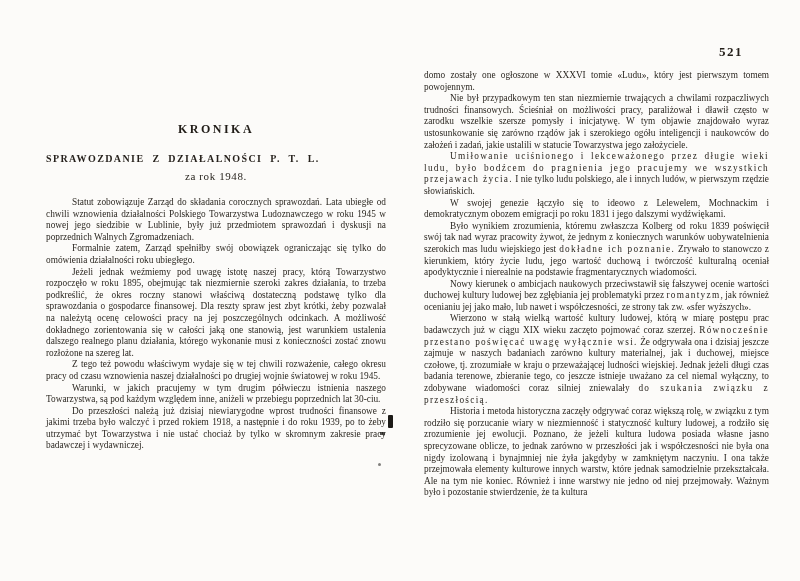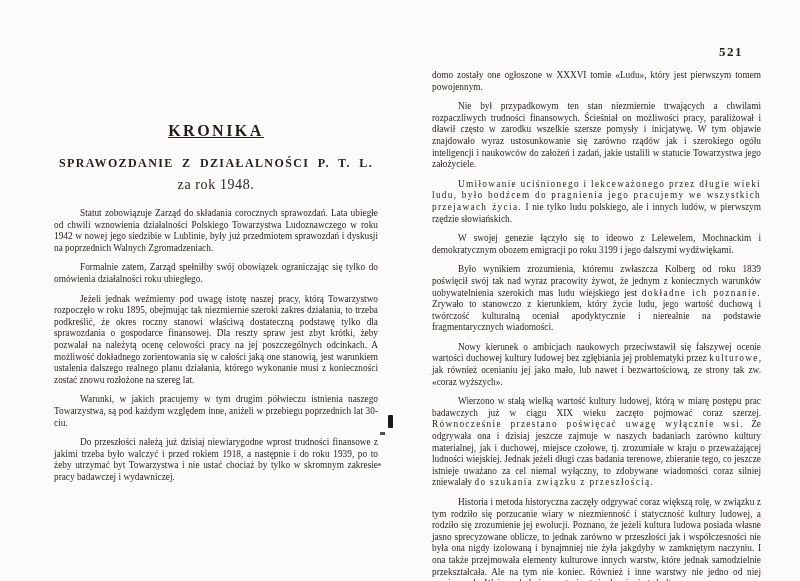--- a/index.html
+++ b/index.html
@@ -15,39 +15,37 @@
     background:#fcfbf9;
     color:#2a2620;
   }
   
   .page-left{
     position:absolute;
     left:46px; top:122px; width:340px;
   }
   .kronika-title{
     margin:0 0 16px 0;
-    font-size:16px;
+    font-size:12px;
     font-weight:bold;
     letter-spacing:2.5px;
     text-align:center;
     color:#211d18;
-    text-decoration:underline;
   }
   .report-title{
     margin:0 0 6px 0;
-    font-size:12px;
+    font-size:10px;
     font-weight:bold;
     letter-spacing:1.4px;
     word-spacing:4px;
-    text-align:center;
     color:#241f1a;
   }
   .report-subtitle{
     margin:0 0 15px 0;
-    font-size:14px;
+    font-size:11px;
     font-weight:normal;
     letter-spacing:.6px;
     text-align:center;
   }
   
   .page-right{
     position:absolute;
     left:424px; top:44px; width:345px;
   }
   .page-number{
@@ -60,21 +58,21 @@
     color:#241f1a;
   }
   
   .body-text{
     font-size:9.3px;
     line-height:11.6px;
     text-align:justify;
     color:#2b2721;
   }
   .body-text p{
-    margin:8px;
+    margin:0;
     text-indent:26px;
   }
   .body-text p.noindent{
     text-indent:0;
   }
   .spaced{
     letter-spacing:1.3px;
   }
   
   .ink-mark{
@@ -88,37 +86,38 @@
 </head>
 <body>
 
 <div class="scan">
 
   <div class="page-left">
     <h1 class="kronika-title">KRONIKA</h1>
     <h2 class="report-title">SPRAWOZDANIE Z DZIAŁALNOŚCI P. T. L.</h2>
     <h3 class="report-subtitle">za rok 1948.</h3>
     <div class="body-text">
-        <p><span>Statut zobowiązuje Zarząd do składania corocznych sprawozdań. Lata ubiegłe od chwili wznowienia działalności Polskiego Towarzystwa Ludoznawczego w roku 1942 w nowej jego siedzibie w Lublinie, były już przedmiotem sprawozdań i dyskusji na poprzednich Walnych Zgromadzeniach.</span></p>
+        <p><span>Statut zobowiązuje Zarząd do składania corocznych sprawozdań. Lata ubiegłe od chwili wznowienia działalności Polskiego Towarzystwa Ludoznawczego w roku 1945 w nowej jego siedzibie w Lublinie, były już przedmiotem sprawozdań i dyskusji na poprzednich Walnych Zgromadzeniach.</span></p>
         <p><span>Formalnie zatem, Zarząd spełniłby swój obowiązek ograniczając się tylko do omówienia działalności roku ubiegłego.</span></p>
         <p><span>Jeżeli jednak weźmiemy pod uwagę istotę naszej pracy, którą Towarzystwo rozpoczęło w roku 1895, obejmując tak niezmiernie szeroki zakres działania, to trzeba podkreślić, że okres roczny stanowi właściwą dostateczną podstawę tylko dla sprawozdania o gospodarce finansowej. Dla reszty spraw jest zbyt krótki, żeby pozwalał na należytą ocenę celowości pracy na jej poszczególnych odcinkach. A możliwość dokładnego zorientowania się w całości jaką one stanowią, jest warunkiem ustalenia dalszego realnego planu działania, którego wykonanie musi z konieczności zostać znowu rozłożone na szereg lat.</span></p>
+        <p><span>Z tego też powodu właściwym wydaje się w tej chwili rozważenie, całego okresu pracy od czasu wznowienia naszej działalności po drugiej wojnie światowej w roku 1945.</span></p>
         <p><span>Warunki, w jakich pracujemy w tym drugim półwieczu istnienia naszego Towarzystwa, są pod każdym względem inne, aniżeli w przebiegu poprzednich lat 30-ciu.</span></p>
         <p><span>Do przeszłości należą już dzisiaj niewiarygodne wprost trudności finansowe z jakimi trzeba było walczyć i przed rokiem 1918, a następnie i do roku 1939, po to żeby utrzymać byt Towarzystwa i nie ustać chociaż by tylko w skromnym zakresie pracy badawczej i wydawniczej.</span></p>
       </div>
   </div>
 
   <div class="page-right">
     <div class="page-number">521</div>
     <div class="body-text">
         <p class="noindent"><span>domo zostały one ogłoszone w XXXVI tomie «Ludu», który jest pierwszym tomem powojennym.</span></p>
         <p><span>Nie był przypadkowym ten stan niezmiernie trwających a chwilami rozpaczliwych trudności finansowych. Ścieśniał on możliwości pracy, paraliżował i dławił często w zarodku wszelkie szersze pomysły i inicjatywę. W tym objawie znajdowało wyraz ustosunkowanie się zarówno rządów jak i szerokiego ogółu inteligencji i naukowców do założeń i zadań, jakie ustalili w statucie Towarzystwa jego założyciele.</span></p>
         <p><span class="spaced">Umiłowanie uciśnionego i lekceważonego przez długie wieki ludu, </span><span class="spaced">było bodźcem do pragnienia jego pracujemy we wszystkich przejawach życia.</span><span> I nie tylko ludu polskiego, ale i innych ludów, w pierwszym rzędzie słowiańskich.</span></p>
-        <p><span>W swojej genezie łączyło się to ideowo z Lelewelem, Mochnackim i demokratycznym obozem emigracji po roku 3199 i jego dalszymi wydźwiękami.</span></p>
+        <p><span>W swojej genezie łączyło się to ideowo z Lelewelem, Mochnackim i demokratycznym obozem emigracji po roku 1831 i jego dalszymi wydźwiękami.</span></p>
         <p><span>Było wynikiem zrozumienia, któremu zwłaszcza Kolberg od roku 1839 poświęcił swój tak nad wyraz pracowity żywot, że jednym z koniecznych warunków uobywatelnienia szerokich mas ludu wiejskiego jest </span><span class="spaced">dokładne ich poznanie.</span><span> Zrywało to stanowczo z kierunkiem, który życie ludu, jego wartość duchową i twórczość kulturalną oceniał apodyktycznie i nierealnie na podstawie fragmentarycznych wiadomości.</span></p>
-        <p><span>Nowy kierunek o ambicjach naukowych przeciwstawił się fałszywej ocenie wartości duchowej kultury ludowej bez zgłębiania jej problematyki przez </span><span class="spaced">kulturowe</span><span>, jak również ocenianiu jej jako mało, lub nawet i bezwartościową, ze strony tak zw. «coraz wyższych».</span></p>
+        <p><span>Nowy kierunek o ambicjach naukowych przeciwstawił się fałszywej ocenie wartości duchowej kultury ludowej bez zgłębiania jej problematyki przez </span><span class="spaced">romantyzm</span><span>, jak również ocenianiu jej jako mało, lub nawet i współczesności, ze strony tak zw. «sfer wyższych».</span></p>
         <p><span>Wierzono w stałą wielką wartość kultury ludowej, którą w miarę postępu prac badawczych już w ciągu XIX wieku zaczęto pojmować coraz szerzej. </span><span class="spaced">Równocześnie przestano poświęcać uwagę wyłącznie wsi.</span><span> Że odgrywała ona i dzisiaj jeszcze zajmuje w naszych badaniach zarówno kultury materialnej, jak i duchowej, miejsce czołowe, tj. zrozumiałe w kraju o przeważającej ludności wiejskiej. Jednak jeżeli długi czas badania terenowe, zbieranie tego, co jeszcze istnieje uważano za cel niemal wyłączny, to zdobywane wiadomości coraz silniej zniewalały </span><span class="spaced">do szukania związku z przeszłością.</span></p>
         <p><span>Historia i metoda historyczna zaczęły odgrywać coraz większą rolę, w związku z tym rodziło się porzucanie wiary w niezmienność i statyczność kultury ludowej, a rodziło się zrozumienie jej ewolucji. Poznano, że jeżeli kultura ludowa posiada własne jasno sprecyzowane oblicze, to jednak zarówno w przeszłości jak i współczesności nie była ona nigdy izolowaną i bynajmniej nie żyła jakgdyby w zamkniętym naczyniu. I ona także przejmowała elementy kulturowe innych warstw, które jednak samodzielnie przekształcała. Ale na tym nie koniec. Również i inne warstwy nie jedno od niej przejmowały. Ważnym było i pozostanie stwierdzenie, że ta kultura</span></p>
       </div>
   </div>
 
   <div class="ink-mark ink-main"></div>
   <div class="ink-mark ink-small"></div>
   <div class="ink-mark ink-dot"></div>
 
 </div>

